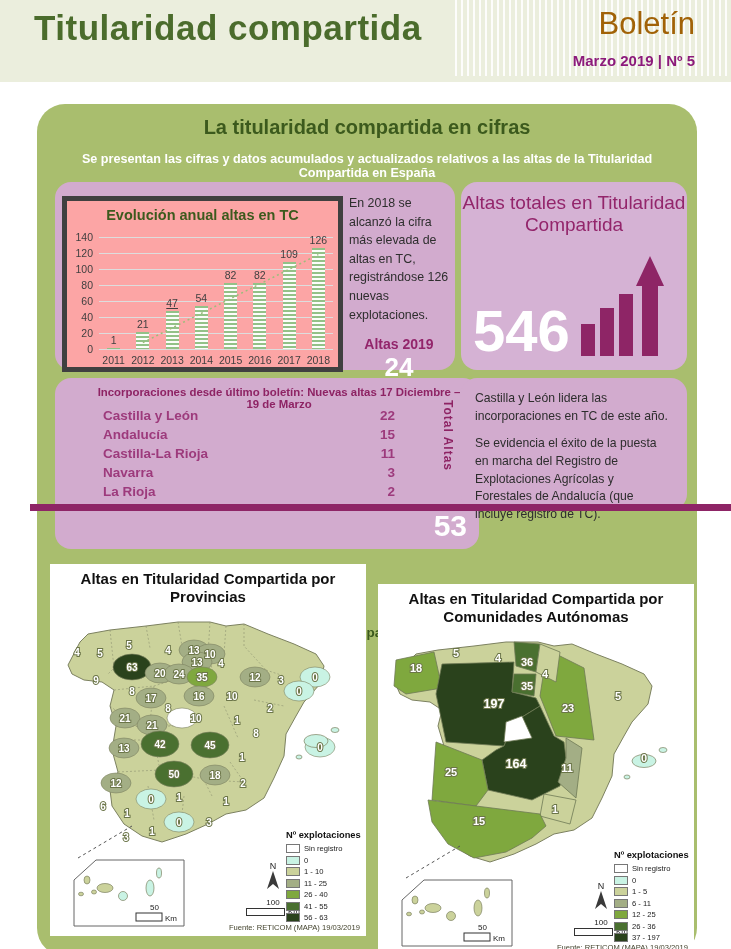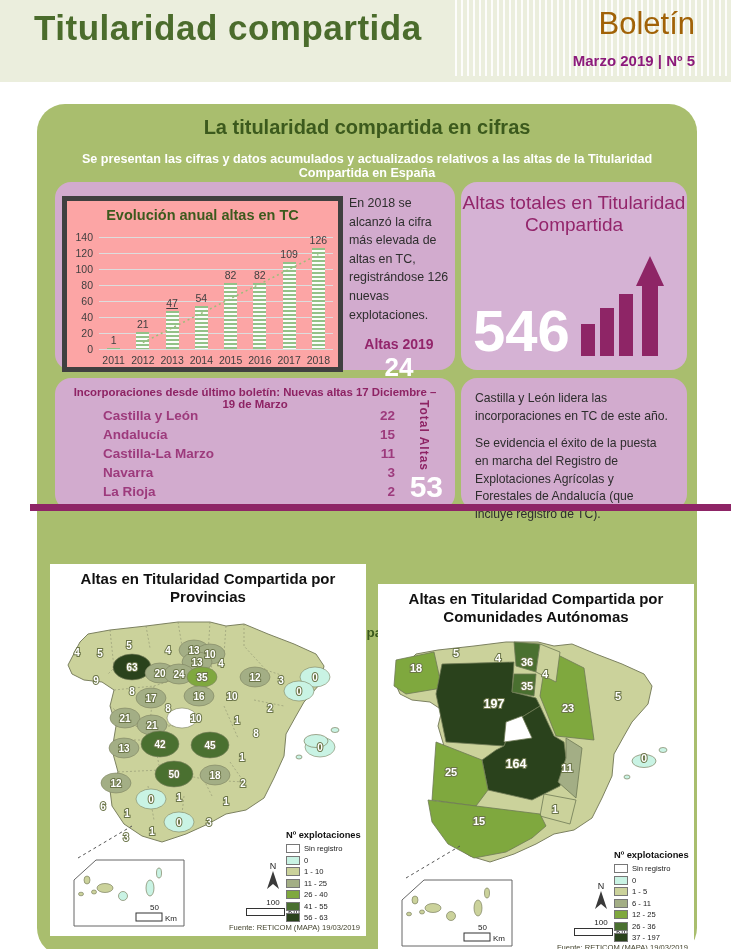--- a/index.html
+++ b/index.html
@@ -28,21 +28,21 @@
   .bar-lab{position:absolute;text-align:center;font-size:10.5px;color:#3f3f3f;}
   .side{position:absolute;left:294px;top:12px;width:100px;}
   .side-note{font-size:12.4px;line-height:1.5;color:#2e2e2e;}
   .side-label{margin-top:12px;text-align:center;font-size:14px;font-weight:bold;color:#93256b;}
   .side-val{text-align:center;font-size:26px;font-weight:bold;color:#ffffff;}
   .totals{left:424px;top:78px;width:226px;height:188px;background:#d5b2d4;}
   .totals-title{padding-top:10px;text-align:center;font-size:19px;font-weight:normal;color:#93256b;line-height:1.15;}
   .big-val{position:absolute;left:12px;bottom:6px;font-size:58px;font-weight:bold;color:#ffffff;}
   .icon-bars{position:absolute;right:14px;bottom:14px;}
   
-  .tablecard{left:18px;top:274px;width:400px;height:132px;}
+  .tablecard{left:18px;top:274px;width:400px;height:171px;padding-left:24px;}
   .tbl-title{padding:8px 14px 0 14px;text-align:center;font-size:11.4px;font-weight:bold;color:#8e2364;}
   .tbl-rows{position:absolute;left:48px;top:30px;width:292px;}
   .tbl-row{display:flex;justify-content:space-between;height:19px;font-size:13.5px;font-weight:bold;color:#9d3a7c;}
   .total-vert{position:absolute;right:24px;top:22px;writing-mode:vertical-rl;font-size:12px;font-weight:bold;color:#8e2364;letter-spacing:1px;}
   .total-val{position:absolute;right:12px;bottom:6px;font-size:30px;font-weight:bold;color:#ffffff;}
   .notes{left:424px;top:274px;width:226px;height:132px;}
   .notes-inner{padding:12px 14px;font-size:12.2px;line-height:1.45;color:#2d2d2d;}
   .notes-inner p{margin:0 0 10px 0;}
   
   .divider{position:absolute;left:30px;top:504px;width:701px;height:7px;background:#8e2566;}
@@ -152,21 +152,21 @@
       <div class="tbl-rows" id="tbl-rows">
           <div class="tbl-row">
             <span>Castilla y León</span>
             <span>22</span>
           </div>
           <div class="tbl-row">
             <span>Andalucía</span>
             <span>15</span>
           </div>
           <div class="tbl-row">
-            <span>Castilla-La Marzo</span>
+            <span>Castilla-La Rioja</span>
             <span>11</span>
           </div>
           <div class="tbl-row">
             <span>Navarra</span>
             <span>3</span>
           </div>
           <div class="tbl-row">
             <span>La Rioja</span>
             <span>2</span>
           </div>

